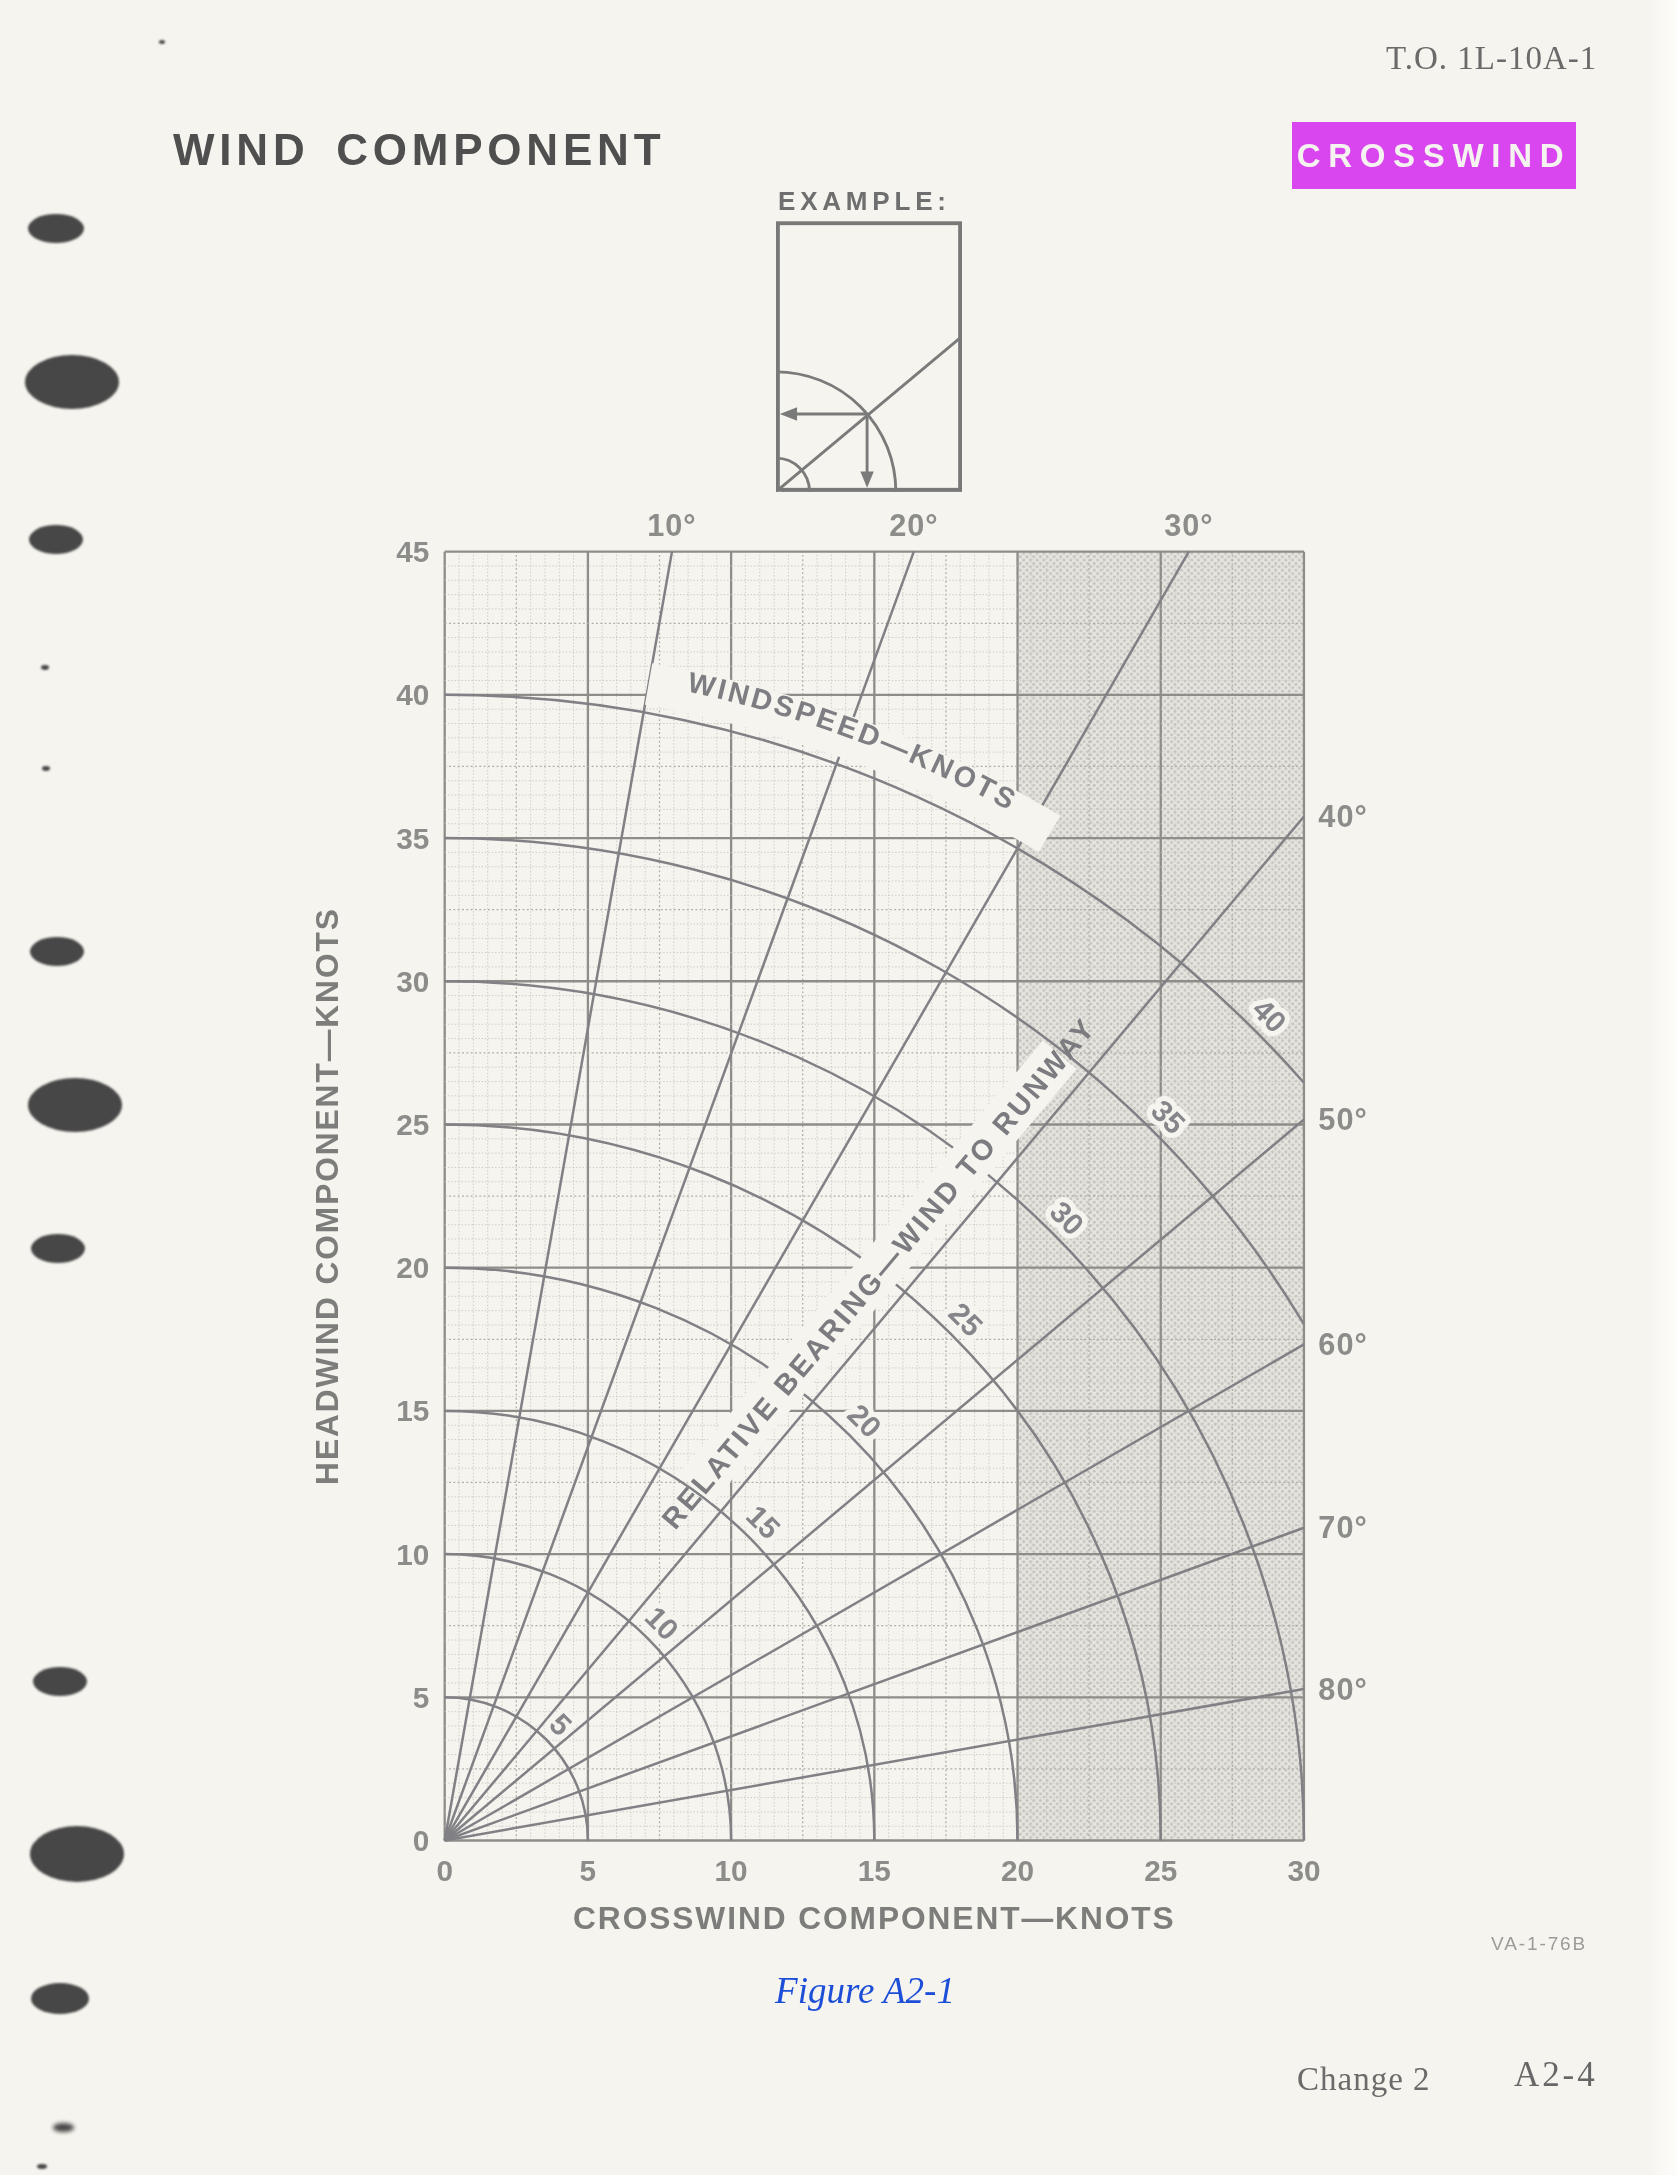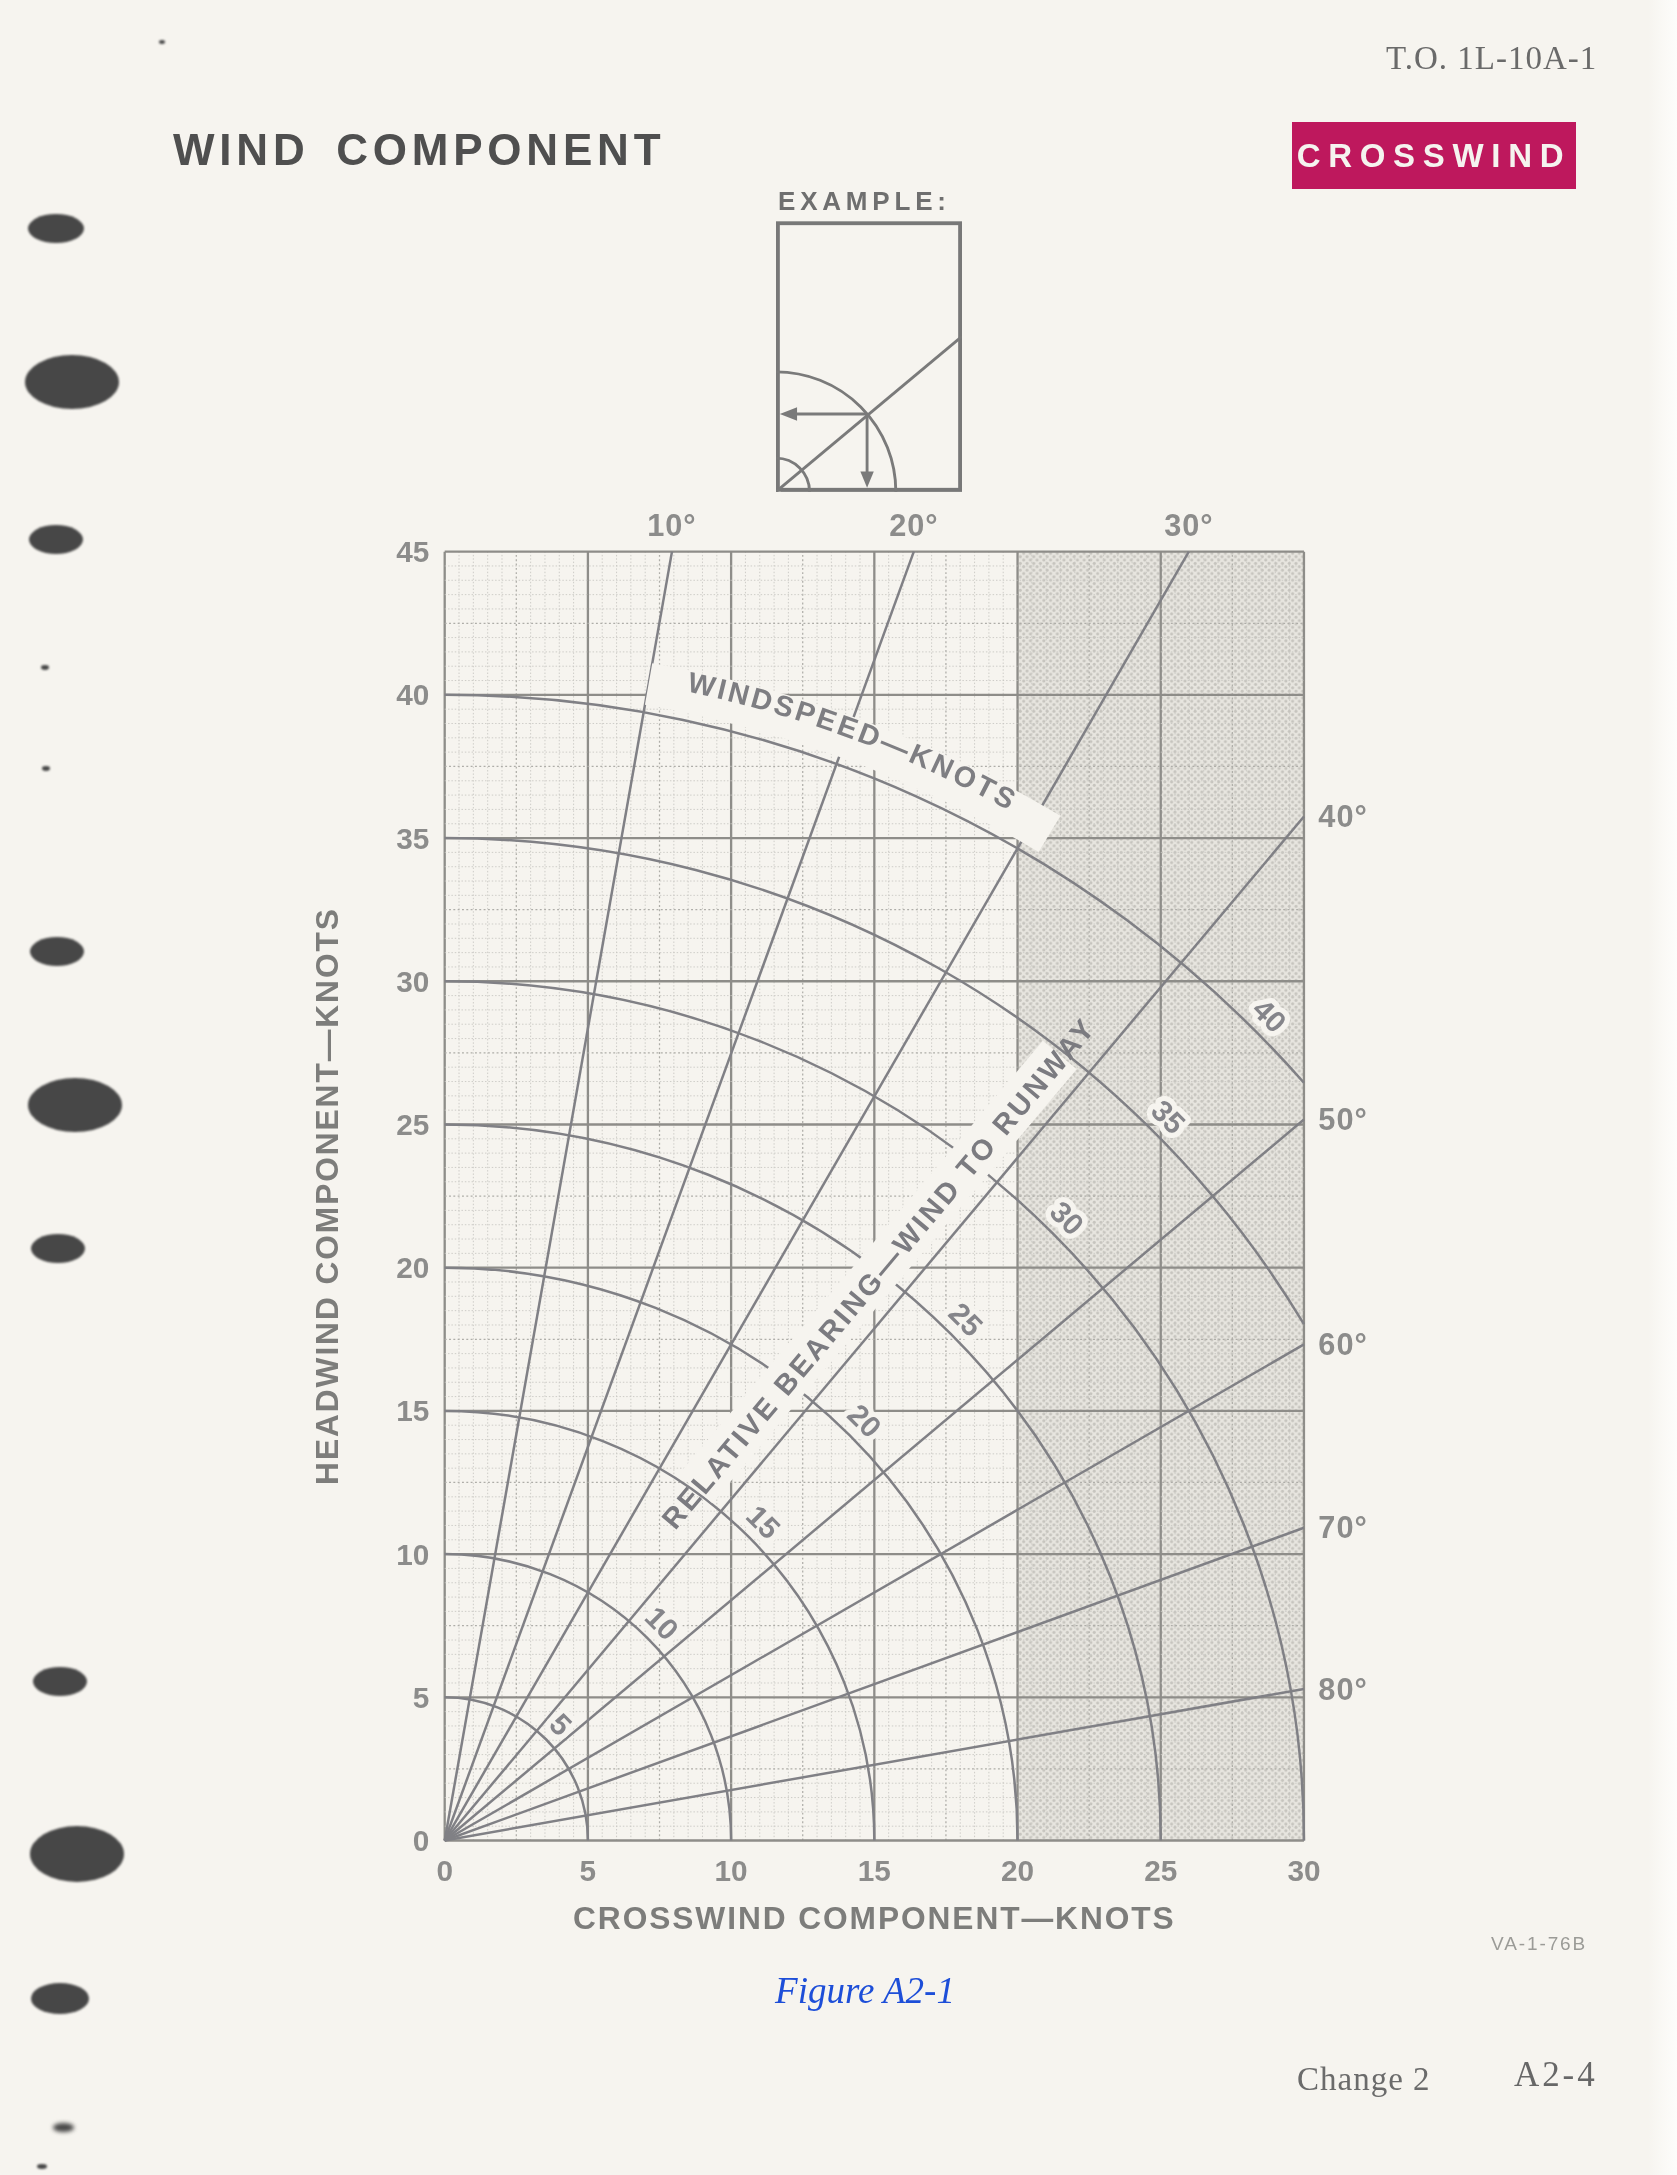--- a/index.html
+++ b/index.html
@@ -5,21 +5,21 @@
   html,body{margin:0;padding:0;background:#ffffff;}
   .page{position:relative;width:1677px;height:2175px;background:#f6f4ef;overflow:hidden;
         font-family:"Liberation Sans",sans-serif;}
   .edge-right{position:absolute;right:0;top:0;width:29px;height:100%;
         background:linear-gradient(to right,rgba(255,255,255,0),#fdfdfb);}
   .abs{position:absolute;}
   .to-header{left:1386px;top:40px;font-family:"Liberation Serif",serif;
         font-size:33px;color:#6a6a6a;letter-spacing:1px;}
   .main-title{left:165px;top:125px;font-size:44px;font-weight:700;color:#4f4f4f;
         letter-spacing:4.8px;word-spacing:9.6px;margin-left:8px;}
-  .tag-box{left:1292px;top:122px;width:284px;height:67px;background:#be185d;
+  .tag-box{left:1292px;top:122px;width:284px;height:67px;background:#d946ef;
         display:flex;align-items:center;justify-content:center;}
   .tag-box span{color:#f5f3ef;font-size:33px;font-weight:700;letter-spacing:7.7px;}
   .example-label{left:778px;top:186px;font-size:26px;font-weight:700;color:#6f6f6f;
         letter-spacing:4.8px;}
   .example-box{left:776px;top:221px;width:186px;height:271px;}
   .figure-caption{left:721px;top:1969px;width:288px;text-align:center;
         font-family:"Liberation Serif",serif;font-style:italic;font-size:37px;color:#1d4ed8;}
   .doc-code{left:1491px;top:1933px;font-size:19px;color:#9b9b97;letter-spacing:1.9px;text-align:center;}
   .footer-change{left:1297px;top:2061px;font-family:"Liberation Serif",serif;
         font-size:33px;color:#6b6b6b;letter-spacing:1px;}

